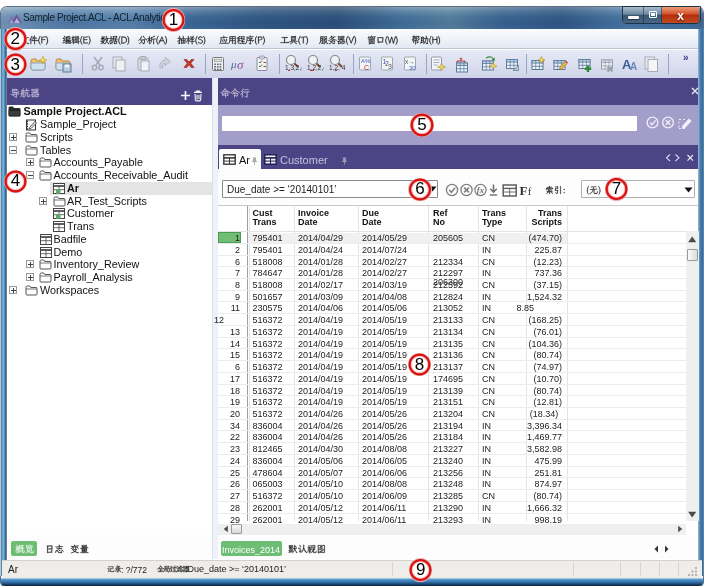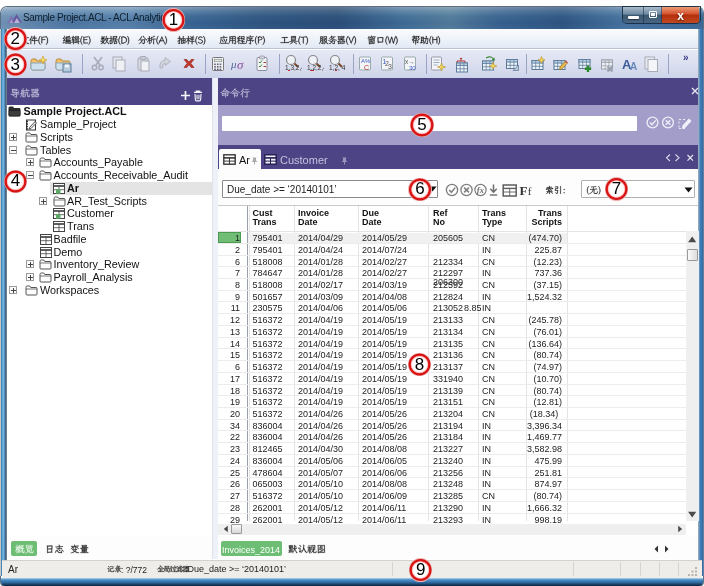--- a/index.html
+++ b/index.html
@@ -512,45 +512,45 @@
 <div style="position:absolute;left:433px;top:291.6px;font:9px 'Liberation Sans';color:#222;">212824</div>
 <div style="position:absolute;left:482px;top:291.6px;font:9px 'Liberation Sans';color:#222;">IN</div>
 <div style="position:absolute;left:482px;top:291.6px;width:80px;text-align:right;font:9px 'Liberation Sans';color:#222;">1,524.32</div>
 <div style="position:absolute;left:218px;top:313.1px;width:468px;height:1px;background:#ececec"></div>
 <div style="position:absolute;left:214px;top:303.4px;width:26px;text-align:right;font:9px 'Liberation Sans';color:#222">11</div>
 <div style="position:absolute;left:252.5px;top:303.4px;font:9px 'Liberation Sans';color:#222;">230575</div>
 <div style="position:absolute;left:298px;top:303.4px;font:9px 'Liberation Sans';color:#222;">2014/04/06</div>
 <div style="position:absolute;left:362px;top:303.4px;font:9px 'Liberation Sans';color:#222;">2014/05/06</div>
 <div style="position:absolute;left:433px;top:303.4px;font:9px 'Liberation Sans';color:#222;">213052</div>
 <div style="position:absolute;left:482px;top:303.4px;font:9px 'Liberation Sans';color:#222;">IN</div>
-<div style="position:absolute;left:464px;top:303.4px;width:80px;text-align:left;font:9px 'Liberation Sans';color:#222;">8.85</div>
+<div style="position:absolute;left:454px;top:303.4px;width:80px;text-align:right;font:9px 'Liberation Sans';color:#222;">8.85</div>
 <div style="position:absolute;left:218px;top:324.8px;width:468px;height:1px;background:#ececec"></div>
-<div style="position:absolute;left:214px;top:315.1px;width:26px;text-align:right;font:9px 'Liberation Sans';color:#222">12</div>
+<div style="position:absolute;left:214px;top:315.1px;width:26px;text-align:left;font:9px 'Liberation Sans';color:#222">12</div>
 <div style="position:absolute;left:252.5px;top:315.1px;font:9px 'Liberation Sans';color:#222;">516372</div>
 <div style="position:absolute;left:298px;top:315.1px;font:9px 'Liberation Sans';color:#222;">2014/04/19</div>
 <div style="position:absolute;left:362px;top:315.1px;font:9px 'Liberation Sans';color:#222;">2014/05/19</div>
 <div style="position:absolute;left:433px;top:315.1px;font:9px 'Liberation Sans';color:#222;">213133</div>
 <div style="position:absolute;left:482px;top:315.1px;font:9px 'Liberation Sans';color:#222;">CN</div>
-<div style="position:absolute;left:482px;top:315.1px;width:80px;text-align:right;font:9px 'Liberation Sans';color:#222;">(245.78)</div>
+<div style="position:absolute;left:482px;top:315.1px;width:80px;text-align:right;font:9px 'Liberation Sans';color:#222;">(168.25)</div>
 <div style="position:absolute;left:218px;top:336.6px;width:468px;height:1px;background:#ececec"></div>
 <div style="position:absolute;left:214px;top:326.8px;width:26px;text-align:right;font:9px 'Liberation Sans';color:#222">13</div>
 <div style="position:absolute;left:252.5px;top:326.8px;font:9px 'Liberation Sans';color:#222;">516372</div>
 <div style="position:absolute;left:298px;top:326.8px;font:9px 'Liberation Sans';color:#222;">2014/04/19</div>
 <div style="position:absolute;left:362px;top:326.8px;font:9px 'Liberation Sans';color:#222;">2014/05/19</div>
 <div style="position:absolute;left:433px;top:326.8px;font:9px 'Liberation Sans';color:#222;">213134</div>
 <div style="position:absolute;left:482px;top:326.8px;font:9px 'Liberation Sans';color:#222;">CN</div>
 <div style="position:absolute;left:482px;top:326.8px;width:80px;text-align:right;font:9px 'Liberation Sans';color:#222;">(76.01)</div>
 <div style="position:absolute;left:218px;top:348.3px;width:468px;height:1px;background:#ececec"></div>
 <div style="position:absolute;left:214px;top:338.6px;width:26px;text-align:right;font:9px 'Liberation Sans';color:#222">14</div>
 <div style="position:absolute;left:252.5px;top:338.6px;font:9px 'Liberation Sans';color:#222;">516372</div>
 <div style="position:absolute;left:298px;top:338.6px;font:9px 'Liberation Sans';color:#222;">2014/04/19</div>
 <div style="position:absolute;left:362px;top:338.6px;font:9px 'Liberation Sans';color:#222;">2014/05/19</div>
 <div style="position:absolute;left:433px;top:338.6px;font:9px 'Liberation Sans';color:#222;">213135</div>
 <div style="position:absolute;left:482px;top:338.6px;font:9px 'Liberation Sans';color:#222;">CN</div>
-<div style="position:absolute;left:482px;top:338.6px;width:80px;text-align:right;font:9px 'Liberation Sans';color:#222;">(136.64)</div>
+<div style="position:absolute;left:482px;top:338.6px;width:80px;text-align:right;font:9px 'Liberation Sans';color:#222;">(104.36)</div>
 <div style="position:absolute;left:218px;top:360.0px;width:468px;height:1px;background:#ececec"></div>
 <div style="position:absolute;left:214px;top:350.3px;width:26px;text-align:right;font:9px 'Liberation Sans';color:#222">15</div>
 <div style="position:absolute;left:252.5px;top:350.3px;font:9px 'Liberation Sans';color:#222;">516372</div>
 <div style="position:absolute;left:298px;top:350.3px;font:9px 'Liberation Sans';color:#222;">2014/04/19</div>
 <div style="position:absolute;left:362px;top:350.3px;font:9px 'Liberation Sans';color:#222;">2014/05/19</div>
 <div style="position:absolute;left:433px;top:350.3px;font:9px 'Liberation Sans';color:#222;">213136</div>
 <div style="position:absolute;left:482px;top:350.3px;font:9px 'Liberation Sans';color:#222;">CN</div>
 <div style="position:absolute;left:482px;top:350.3px;width:80px;text-align:right;font:9px 'Liberation Sans';color:#222;">(80.74)</div>
 <div style="position:absolute;left:218px;top:371.8px;width:468px;height:1px;background:#ececec"></div>
 <div style="position:absolute;left:214px;top:362.0px;width:26px;text-align:right;font:9px 'Liberation Sans';color:#222">6</div>
@@ -558,21 +558,21 @@
 <div style="position:absolute;left:298px;top:362.0px;font:9px 'Liberation Sans';color:#222;">2014/04/19</div>
 <div style="position:absolute;left:362px;top:362.0px;font:9px 'Liberation Sans';color:#222;">2014/05/19</div>
 <div style="position:absolute;left:433px;top:362.0px;font:9px 'Liberation Sans';color:#222;">213137</div>
 <div style="position:absolute;left:482px;top:362.0px;font:9px 'Liberation Sans';color:#222;">CN</div>
 <div style="position:absolute;left:482px;top:362.0px;width:80px;text-align:right;font:9px 'Liberation Sans';color:#222;">(74.97)</div>
 <div style="position:absolute;left:218px;top:383.5px;width:468px;height:1px;background:#ececec"></div>
 <div style="position:absolute;left:214px;top:373.8px;width:26px;text-align:right;font:9px 'Liberation Sans';color:#222">17</div>
 <div style="position:absolute;left:252.5px;top:373.8px;font:9px 'Liberation Sans';color:#222;">516372</div>
 <div style="position:absolute;left:298px;top:373.8px;font:9px 'Liberation Sans';color:#222;">2014/04/19</div>
 <div style="position:absolute;left:362px;top:373.8px;font:9px 'Liberation Sans';color:#222;">2014/05/19</div>
-<div style="position:absolute;left:433px;top:373.8px;font:9px 'Liberation Sans';color:#222;">331940</div>
+<div style="position:absolute;left:433px;top:373.8px;font:9px 'Liberation Sans';color:#222;">174695</div>
 <div style="position:absolute;left:482px;top:373.8px;font:9px 'Liberation Sans';color:#222;">CN</div>
 <div style="position:absolute;left:482px;top:373.8px;width:80px;text-align:right;font:9px 'Liberation Sans';color:#222;">(10.70)</div>
 <div style="position:absolute;left:218px;top:395.2px;width:468px;height:1px;background:#ececec"></div>
 <div style="position:absolute;left:214px;top:385.5px;width:26px;text-align:right;font:9px 'Liberation Sans';color:#222">18</div>
 <div style="position:absolute;left:252.5px;top:385.5px;font:9px 'Liberation Sans';color:#222;">516372</div>
 <div style="position:absolute;left:298px;top:385.5px;font:9px 'Liberation Sans';color:#222;">2014/04/19</div>
 <div style="position:absolute;left:362px;top:385.5px;font:9px 'Liberation Sans';color:#222;">2014/05/19</div>
 <div style="position:absolute;left:433px;top:385.5px;font:9px 'Liberation Sans';color:#222;">213139</div>
 <div style="position:absolute;left:482px;top:385.5px;font:9px 'Liberation Sans';color:#222;">CN</div>
 <div style="position:absolute;left:482px;top:385.5px;width:80px;text-align:right;font:9px 'Liberation Sans';color:#222;">(80.74)</div>

